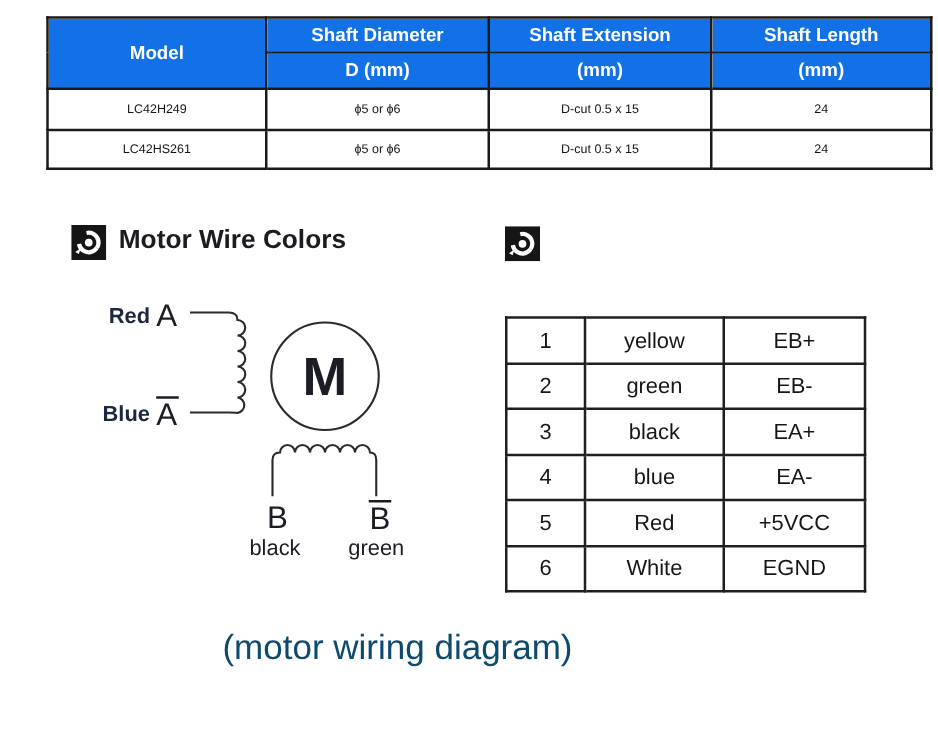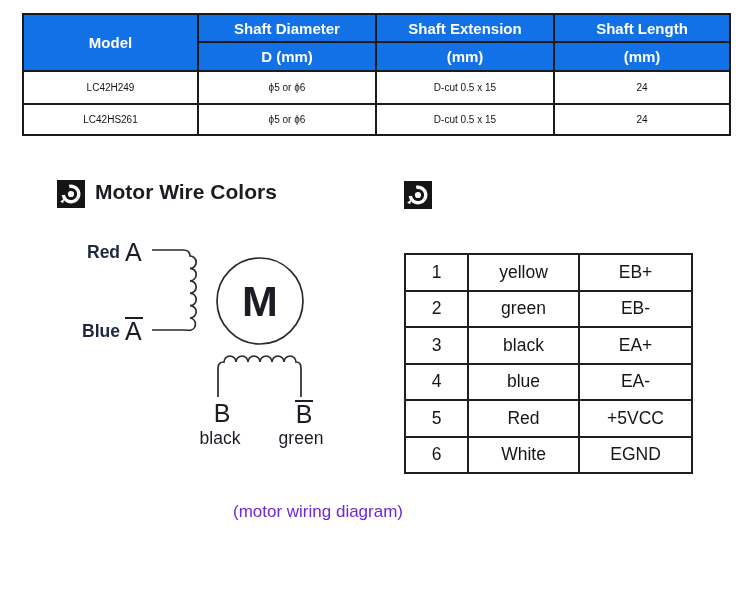--- a/index.html
+++ b/index.html
@@ -15,20 +15,21 @@
     background:#ffffff;
     overflow:hidden;
   }
 
   
   .spec-wrap{position:absolute;left:22px;top:13px;width:707px;}
   table.spec{
     border-collapse:collapse;
     table-layout:fixed;
     width:707px;
+    margin-left:15px;
   }
   table.spec td{
     border:2px solid #1a1a1a;
     text-align:center;
     vertical-align:middle;
     font-size:10px;
     padding:0;
     overflow:hidden;
   }
   table.spec tr.hdr td{
@@ -80,22 +81,22 @@
     color:#161616;
     padding:0;
     height:34.5px;
   }
 
   
   .caption{
     position:absolute;
     left:0;top:502px;width:636px;
     text-align:center;
-    font-size:17px;
-    color:#6d28d9;
+    font-size:28px;
+    color:#0c4a6e;
   }
 </style>
 </head>
 <body>
 
 <div class="page">
 
   <div class="spec-wrap">
     <table class="spec">
       <colgroup>

